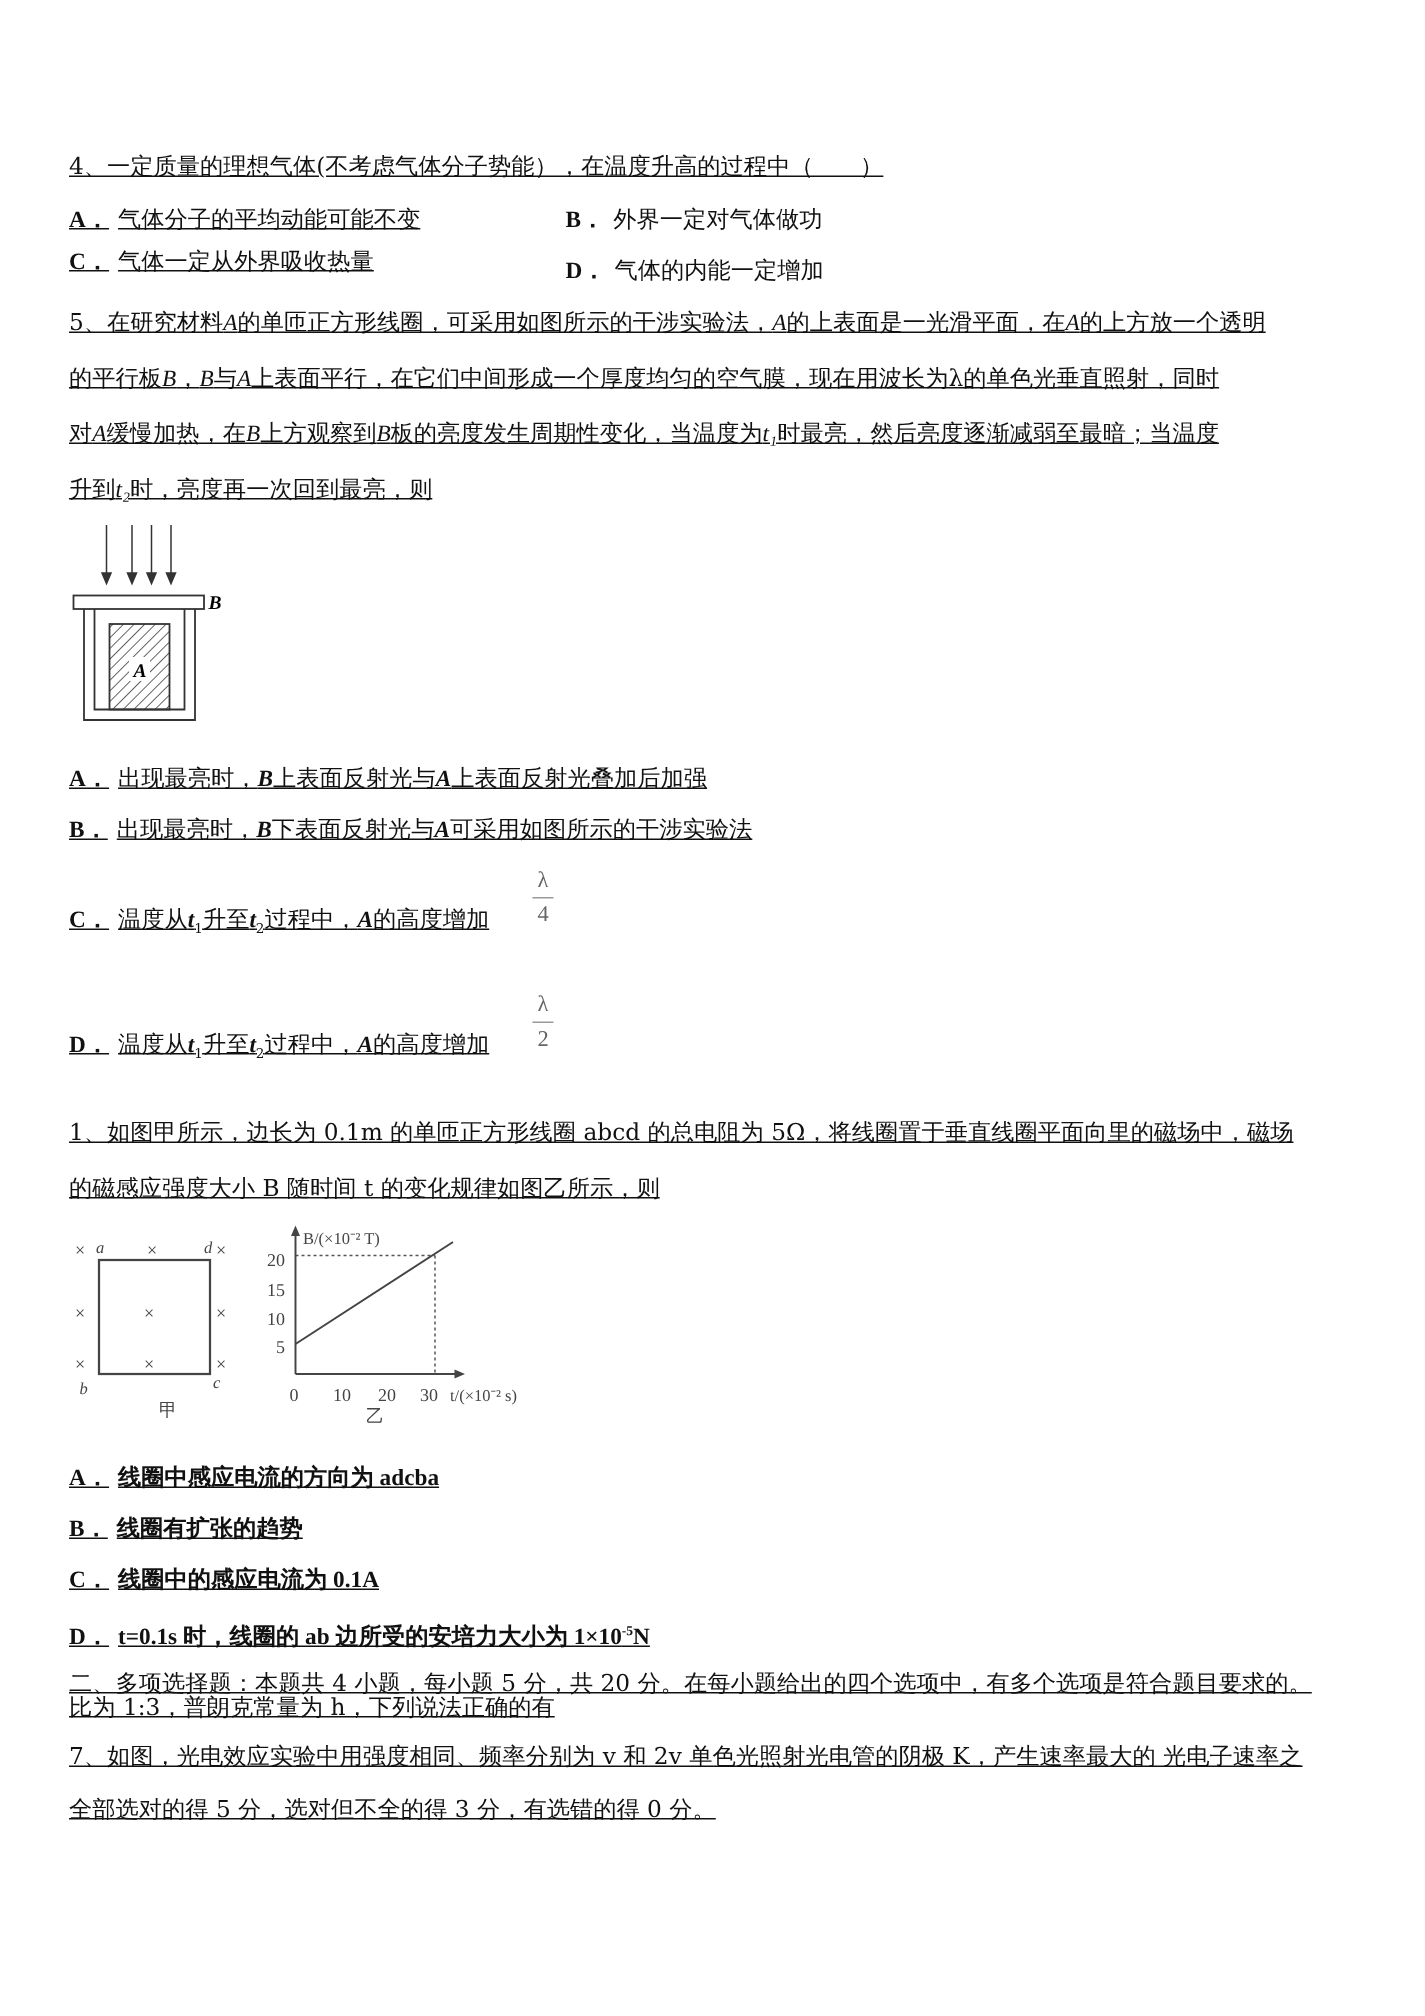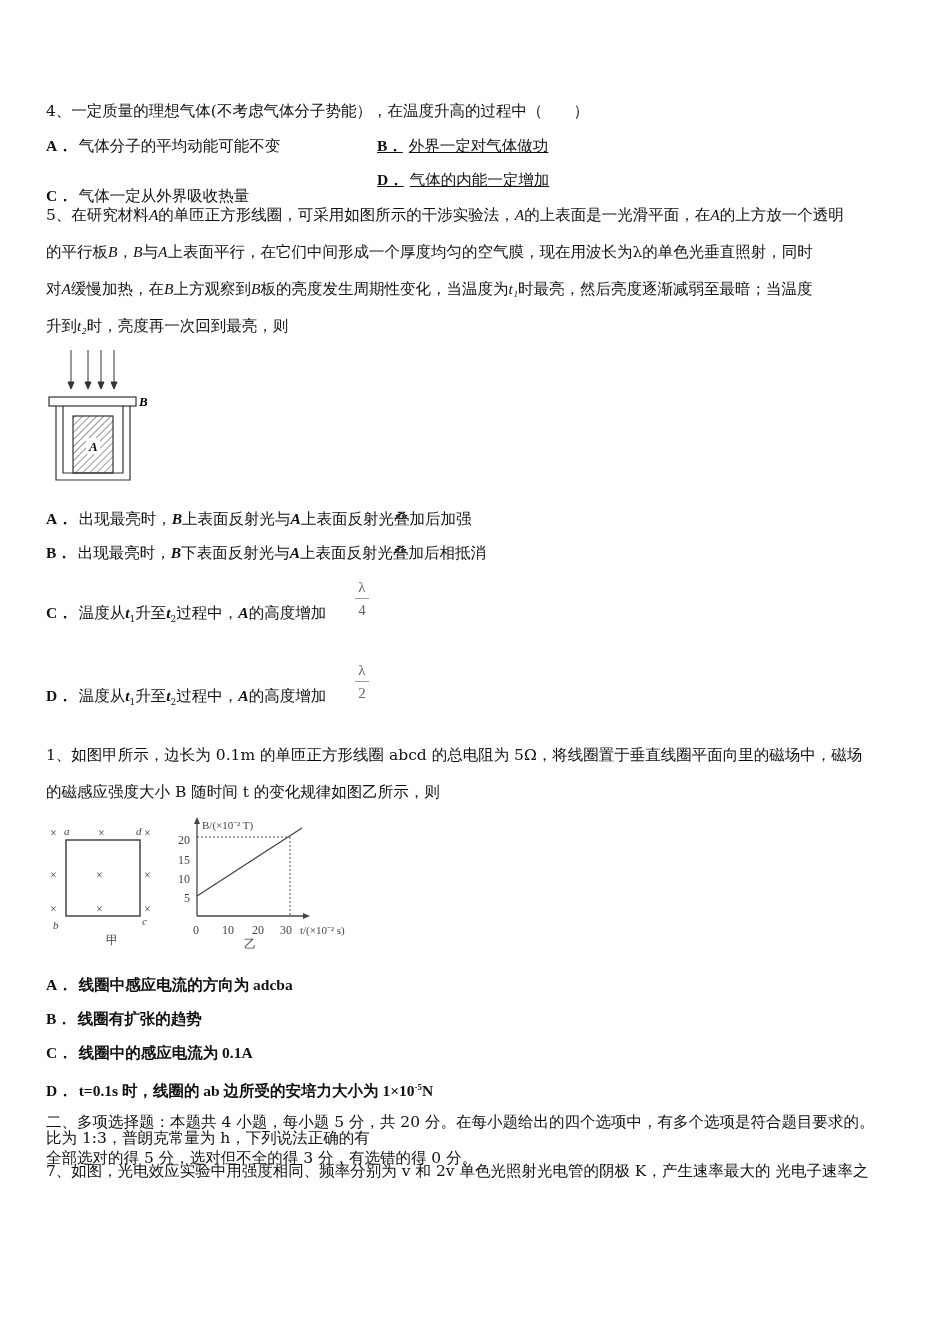--- a/index.html
+++ b/index.html
@@ -1,35 +1,35 @@
 <!DOCTYPE html>
 <html><head>
   <meta charset="utf-8">
   <style>
     html, body { margin: 0; padding: 0; background: #ffffff; }
     body { width: 950px; height: 1344px; position: relative; overflow: hidden;
       font-family: "DejaVu Serif", "Liberation Serif", serif; color: #111; font-size: 15.5px; }
-    .line { position: absolute; left: 46px; white-space: nowrap; line-height: 20px; }
-    .opt-b { position: absolute; left: 377px; white-space: nowrap; line-height: 20px; text-decoration: underline; }
+    .line { position: absolute; left: 46px; white-space: nowrap; line-height: 20px; text-decoration: underline; }
+    .opt-b { position: absolute; left: 377px; white-space: nowrap; line-height: 20px; }
     .lbl { font-weight: bold; font-family: "Liberation Serif", serif; margin-right: 6px; }
     .it { font-style: italic; font-family: "Liberation Serif", serif; }
     .itb { font-style: italic; font-weight: bold; font-family: "Liberation Serif", serif; }
     .b { font-weight: bold; font-family: "Liberation Serif", serif; }
     sub, sup { font-size: 9px; }
     .frac { position: absolute; font-family: "Liberation Serif", serif; color: #666; text-align: center; width: 14px; font-size: 15px; line-height: 18px; }
     .frac .bar { border-top: 1px solid #999; margin: 2px 0; }
     svg text { font-family: "Liberation Serif", serif; }
   </style>
 </head>
 <body>
 
 <div class="line" style="top:101px">4、一定质量的理想气体(不考虑气体分子势能），在温度升高的过程中（　　）</div>
 <div class="line" style="top:136px"><span class="lbl">A．</span><span>气体分子的平均动能可能不变</span></div>
 <div class="opt-b" style="top:136px"><span class="lbl">B．</span><span>外界一定对气体做功</span></div>
-<div class="line" style="top:186px"><span class="lbl">C．</span><span>气体一定从外界吸收热量</span></div>
+<div class="line" style="top:164px"><span class="lbl">C．</span><span>气体一定从外界吸收热量</span></div>
 <div class="opt-b" style="top:170px"><span class="lbl">D．</span><span>气体的内能一定增加</span></div>
 
 <div class="line" style="top:205px">
   <span>5、在研究材料</span><span class="it">A</span><span>的单匝正方形线圈，可采用如图所示的干涉实验法，</span><span class="it">A</span><span>的上表面是一光滑平面，在</span><span class="it">A</span><span>的上方放一个透明</span>
 </div>
 <div class="line" style="top:242px">
   <span>的平行板</span><span class="it">B</span><span>，</span><span class="it">B</span><span>与</span><span class="it">A</span><span>上表面平行，在它们中间形成一个厚度均匀的空气膜，现在用波长为λ的单色光垂直照射，同时</span>
 </div>
 <div class="line" style="top:279px">
   <span>对</span><span class="it">A</span><span>缓慢加热，在</span><span class="it">B</span><span>上方观察到</span><span class="it">B</span><span>板的亮度发生周期性变化，当温度为</span><span class="it">t₁</span><span>时最亮，然后亮度逐渐减弱至最暗；当温度</span>
@@ -60,21 +60,21 @@
   <polyline points="17,60 17,127 77,127 77,60" fill="none" stroke="#333" stroke-width="1.2"></polyline>
   <rect x="27" y="70" width="40" height="57" fill="url(#hatch)" stroke="#333" stroke-width="1.2"></rect>
   <rect x="40" y="92" width="14" height="16" fill="#fff"></rect>
   <text x="43" y="105" font-size="13" font-style="italic" font-weight="bold">A</text>
 </svg>
 
 <div class="line" style="top:509px">
   <span class="lbl">A．</span><span>出现最亮时，</span><span class="itb">B</span><span>上表面反射光与</span><span class="itb">A</span><span>上表面反射光叠加后加强</span>
 </div>
 <div class="line" style="top:543px">
-  <span class="lbl">B．</span><span>出现最亮时，</span><span class="itb">B</span><span>下表面反射光与</span><span class="itb">A</span><span>上表面反射光叠加后相抵消</span>
+  <span class="lbl">B．</span><span>出现最亮时，</span><span class="itb">B</span><span>下表面反射光与</span><span class="itb">A</span><span>可采用如图所示的干涉实验法</span>
 </div>
 <div class="line" style="top:603px">
   <span class="lbl">C．</span><span>温度从</span><span class="itb">t</span><sub>1</sub><span>升至</span><span class="itb">t</span><sub>2</sub><span>过程中，</span><span class="itb">A</span><span>的高度增加</span>
 </div>
 <div class="frac" style="left:355px;top:578px">
   <div>λ</div>
     <div class="bar"></div>
     <div>4</div>
 </div>
 <div class="line" style="top:686px">
@@ -131,16 +131,16 @@
   <line x1="114" y1="22" x2="114" y2="101" stroke="#555" stroke-dasharray="2,2"></line>
   <text x="68" y="133">乙</text>
 </svg>
 
 <div class="line" style="top:975px"><span class="lbl">A．</span><span class="b">线圈中感应电流的方向为 adcba</span></div>
 <div class="line" style="top:1009px"><span class="lbl">B．</span><span class="b">线圈有扩张的趋势</span></div>
 <div class="line" style="top:1043px"><span class="lbl">C．</span><span class="b">线圈中的感应电流为 0.1A</span></div>
 <div class="line" style="top:1077px"><span class="lbl">D．</span><span class="b">t=0.1s 时，线圈的 ab 边所受的安培力大小为 1×10</span><sup class="b">-5</sup><span class="b">N</span></div>
 
 <div class="line" style="top:1112px">二、多项选择题：本题共 4 小题，每小题 5 分，共 20 分。在每小题给出的四个选项中，有多个选项是符合题目要求的。</div>
-<div class="line" style="top:1148px">全部选对的得 5 分，选对但不全的得 3 分，有选错的得 0 分。</div>
+<div class="line" style="top:1196px">全部选对的得 5 分，选对但不全的得 3 分，有选错的得 0 分。</div>
 
 <div class="line" style="top:1161px">7、如图，光电效应实验中用强度相同、频率分别为 v 和 2v 单色光照射光电管的阴极 K，产生速率最大的 光电子速率之</div>
 <div class="line" style="top:1128px">比为 1:3，普朗克常量为 h，下列说法正确的有</div>
 
 </body></html>

